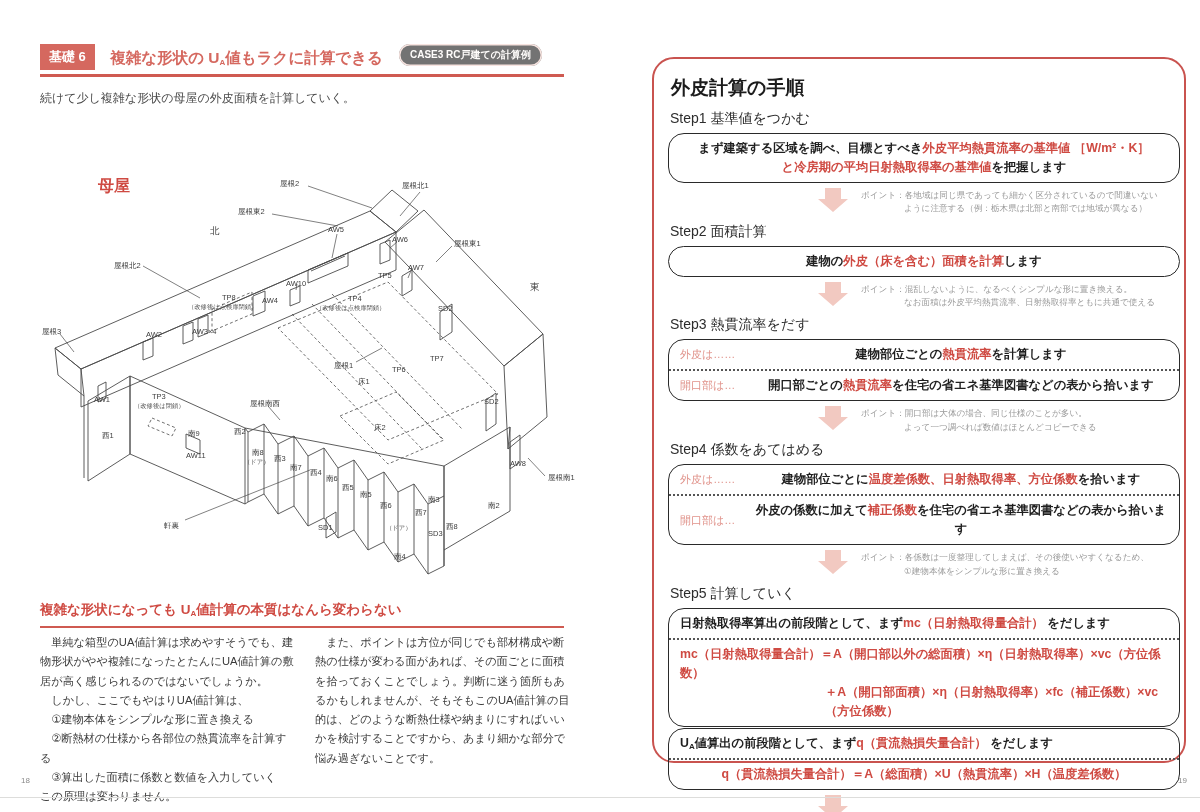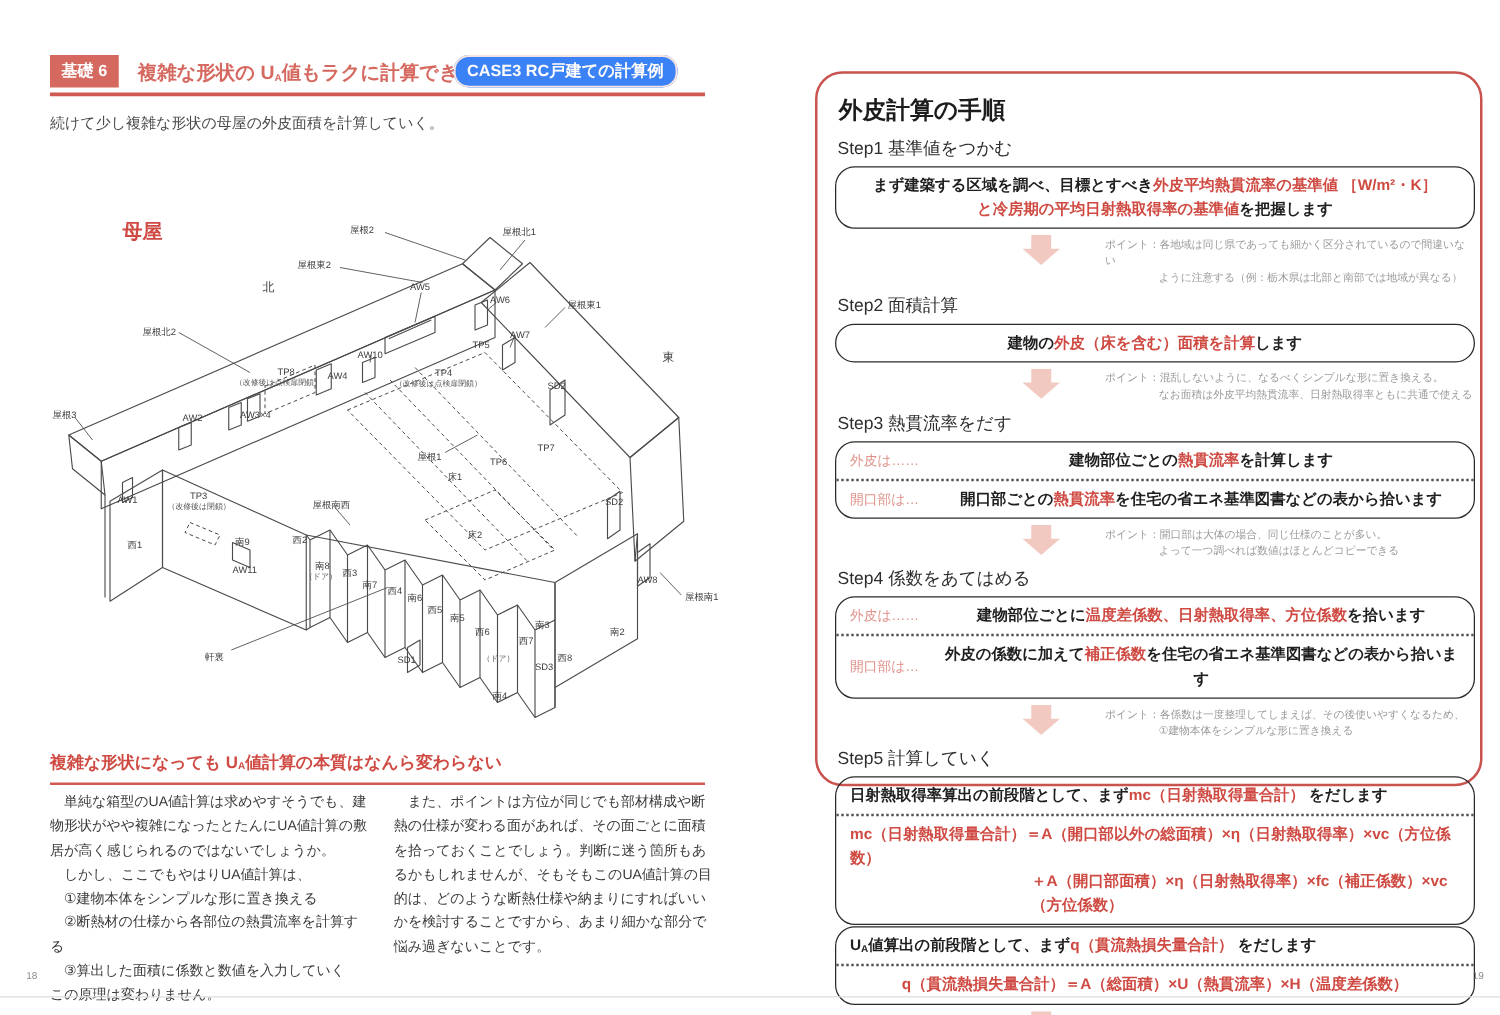--- a/index.html
+++ b/index.html
@@ -9,56 +9,56 @@
     font-family:"Liberation Sans","DejaVu Sans",sans-serif;
     color:#333;
   }
   
   .header-row{position:absolute;left:40px;top:44px;width:524px;height:30px;
     border-bottom:3px solid #cf5a51;}
   .badge{display:inline-block;background:#d5685f;color:#fff;font-weight:bold;
     font-size:13px;padding:4px 9px 4px 9px;vertical-align:top;}
   .page-title{display:inline-block;color:#d5685f;font-weight:bold;font-size:15.5px;
     margin-left:11px;padding-top:4px;vertical-align:top;white-space:nowrap;}
-  .case-pill{position:absolute;right:22px;top:0px;background:#3b82f6;color:#fffdfb;
-    font-weight:bold;font-size:13px;padding:4px 11px;border-radius:12px;
+  .case-pill{position:absolute;right:22px;top:0px;background:#737373;color:#fffdfb;
+    font-weight:bold;font-size:10px;padding:4px 11px;border-radius:12px;
     box-shadow:inset 0 0 0 1.5px #f7e4e0;white-space:nowrap;}
   .intro{position:absolute;left:40px;top:90px;font-size:12px;color:#4a4a4a;}
   
   .diagram{position:absolute;left:40px;top:166px;width:572px;height:430px;}
   .diagram svg{position:absolute;left:0;top:0;}
   .dlabel{position:absolute;font-size:7.5px;color:#3c3c3c;white-space:nowrap;line-height:1;}
   .dlabel.sm{font-size:6.3px;color:#555;}
   .dlabel.dir{font-size:9.5px;}
   .dlabel.cap{font-size:16px;font-weight:bold;color:#cf4a42;}
   
   .section-heading{position:absolute;left:40px;top:601px;width:524px;
     color:#cf4a42;font-weight:bold;font-size:13.5px;
     border-bottom:2.5px solid #cf5a51;padding-bottom:7px;}
   .cols{position:absolute;left:40px;top:633px;width:532px;display:flex;gap:19px;}
   .col{width:256px;font-size:11.2px;line-height:1.72;color:#3a3a3a;}
   .col p{margin:0;}
   
-  .proc{position:absolute;left:652px;top:57px;width:534px;height:572px;
+  .proc{position:absolute;left:652px;top:57px;width:534px;height:706px;
     border:2.5px solid #c9534f;border-radius:22px;box-sizing:border-box;
     padding:12px 4px 8px 14px;}
   .proc-title{font-size:19px;font-weight:bold;color:#1c1c1c;margin:4px 0 9px 3px;}
   .step-label{font-size:14px;color:#2d2d2d;margin:7px 0 5px 2px;}
   .pbox{border:1.6px solid #2a2a2a;border-radius:16px;margin:1px 0;overflow:hidden;}
   .prow{display:flex;align-items:center;padding:5px 11px;}
   .side{color:#e0928a;font-size:11px;width:74px;flex-shrink:0;}
   .pcontent{flex:1;font-weight:bold;font-size:12.3px;color:#1f1f1f;line-height:1.55;}
   .align-center{text-align:center;}
   .align-left{text-align:left;}
   .dotsep{border-top:2px dotted #555;height:0;}
   .seg-r{color:#cf4a42;}
   .seg-sub{font-size:8px;vertical-align:-1.5px;}
   .pline.indent2{padding-left:145px;}
   .arrow-row{display:flex;align-items:flex-start;margin:5px 0 3px 150px;gap:13px;}
-  .pnote{font-size:8.6px;color:#9a9a9a;line-height:1.55;padding-top:1px;margin-left:23px;}
+  .pnote{font-size:8.6px;color:#9a9a9a;line-height:1.55;padding-top:1px;}
   .note-l2{padding-left:43px;}
   
   .pn{position:absolute;top:776px;font-size:8px;color:#8a8a8a;}
   .pn-left{left:21px;}
   .pn-right{right:13px;}
   .scan-edge{position:absolute;left:0;top:797px;width:100%;height:1px;background:#dddddb;}
 </style>
 </head>
 <body>
 

